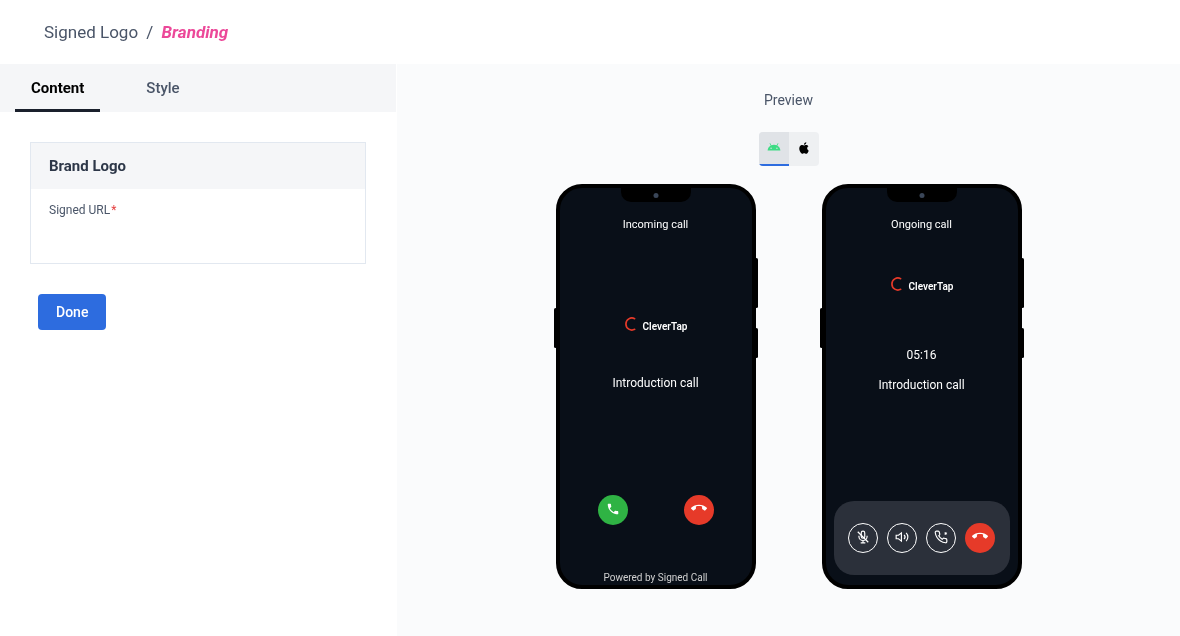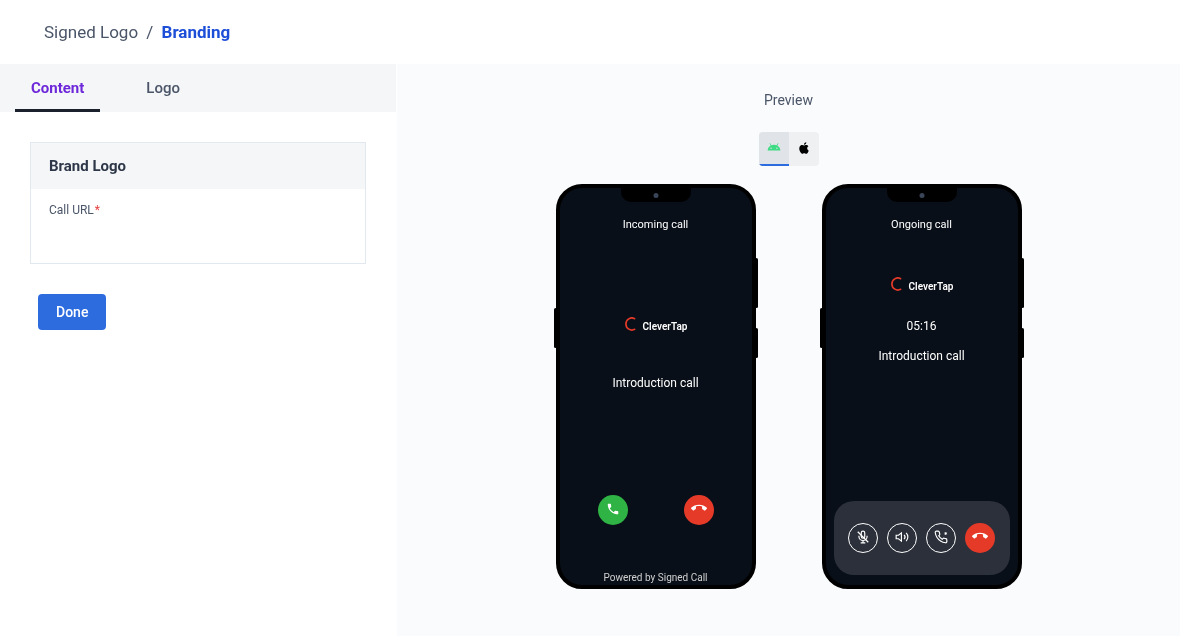--- a/index.html
+++ b/index.html
@@ -21,21 +21,22 @@
     .breadcrumb {
       font-size: 17px;
       color: #4a5568;
     }
     .breadcrumb .sep {
       color: #4a5568;
       margin: 0 4px;
     }
     .breadcrumb .current {
       font-weight: 700;
-      color: #1d4ed8;
+      color: #ec4899;
+      font-style: italic;
     }
     .content-wrap {
       display: flex;
       height: calc(636px - 60px);
     }
     .left-panel {
       width: 397px;
       background: #fff;
       border-right: 1px solid #fff;
     }
@@ -49,21 +50,21 @@
     .tab {
       padding: 14px 16px 12px;
       font-size: 15px;
       font-weight: 700;
       color: #4a5568;
       cursor: pointer;
       border-bottom: 3px solid transparent;
       margin-right: 30px;
     }
     .tab.active {
-      color: #6d28d9;
+      color: #000000;
       border-bottom-color: #1a202c;
     }
     .tab:not(.active) {
       font-weight: 500;
     }
     .panel-body {
       padding: 30px;
     }
     .card {
       border: 1px solid #e2e8f0;
@@ -229,21 +230,21 @@
     .ct-logo-text {
       font-size: 10px;
       font-weight: 600;
       color: #fff;
     }
     .call-label {
       margin-top: 40px;
       font-size: 12px;
     }
     .call-timer {
-      margin-top: 23px;
+      margin-top: 52px;
       font-size: 12px;
     }
     .call-label-ongoing {
       margin-top: 16px;
       font-size: 12px;
     }
     .call-actions-incoming {
       position: absolute;
       bottom: 60px;
       width: 100%;
@@ -302,28 +303,28 @@
     <span>Signed Logo</span>
     <span class="sep">/</span>
     <span class="current">Branding</span>
   </div>
 </div>
 
 <div class="content-wrap">
   <div class="left-panel">
     <div class="tabs">
       <div class="tab active">Content</div>
-      <div class="tab">Logo</div>
+      <div class="tab">Style</div>
     </div>
     <div class="panel-body">
       <div class="card">
         <div class="card-header">Brand Logo</div>
         <div class="card-body">
           <div class="field-label">
-            <span>Call URL</span><span class="required">*</span>
+            <span>Signed URL</span><span class="required">*</span>
           </div>
         </div>
       </div>
       <button class="done-btn">Done</button>
     </div>
   </div>
 
   <div class="right-panel">
     <div class="preview-title">Preview</div>
     <div class="os-toggle">

